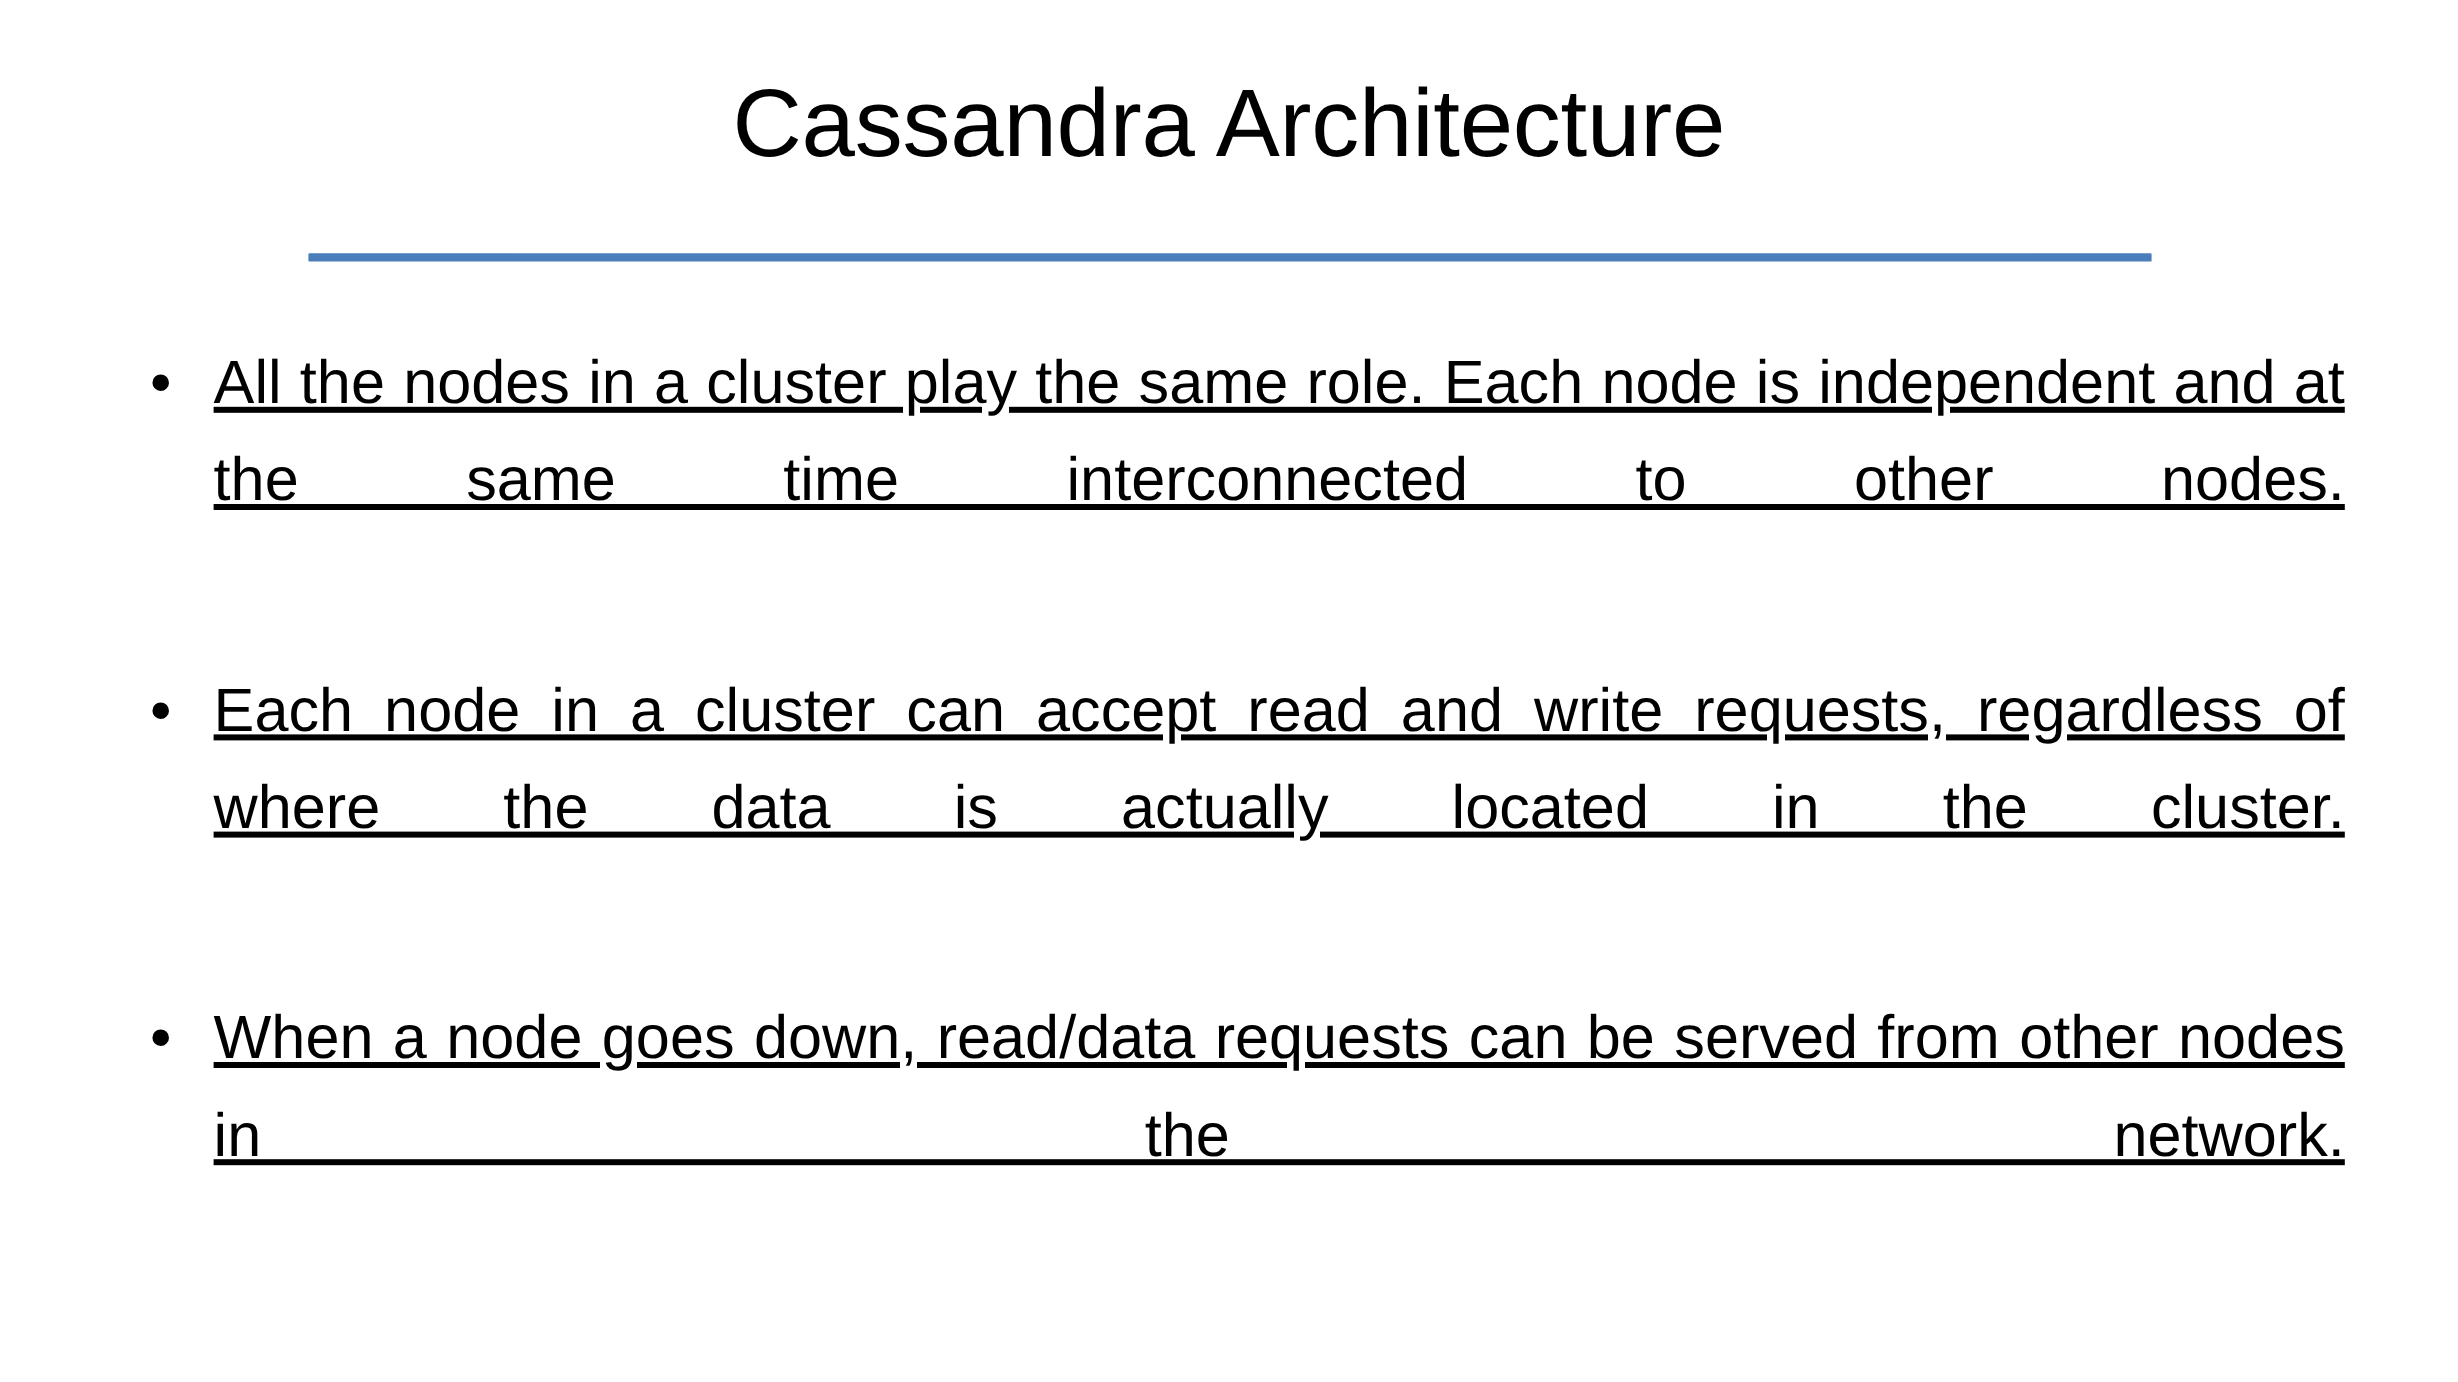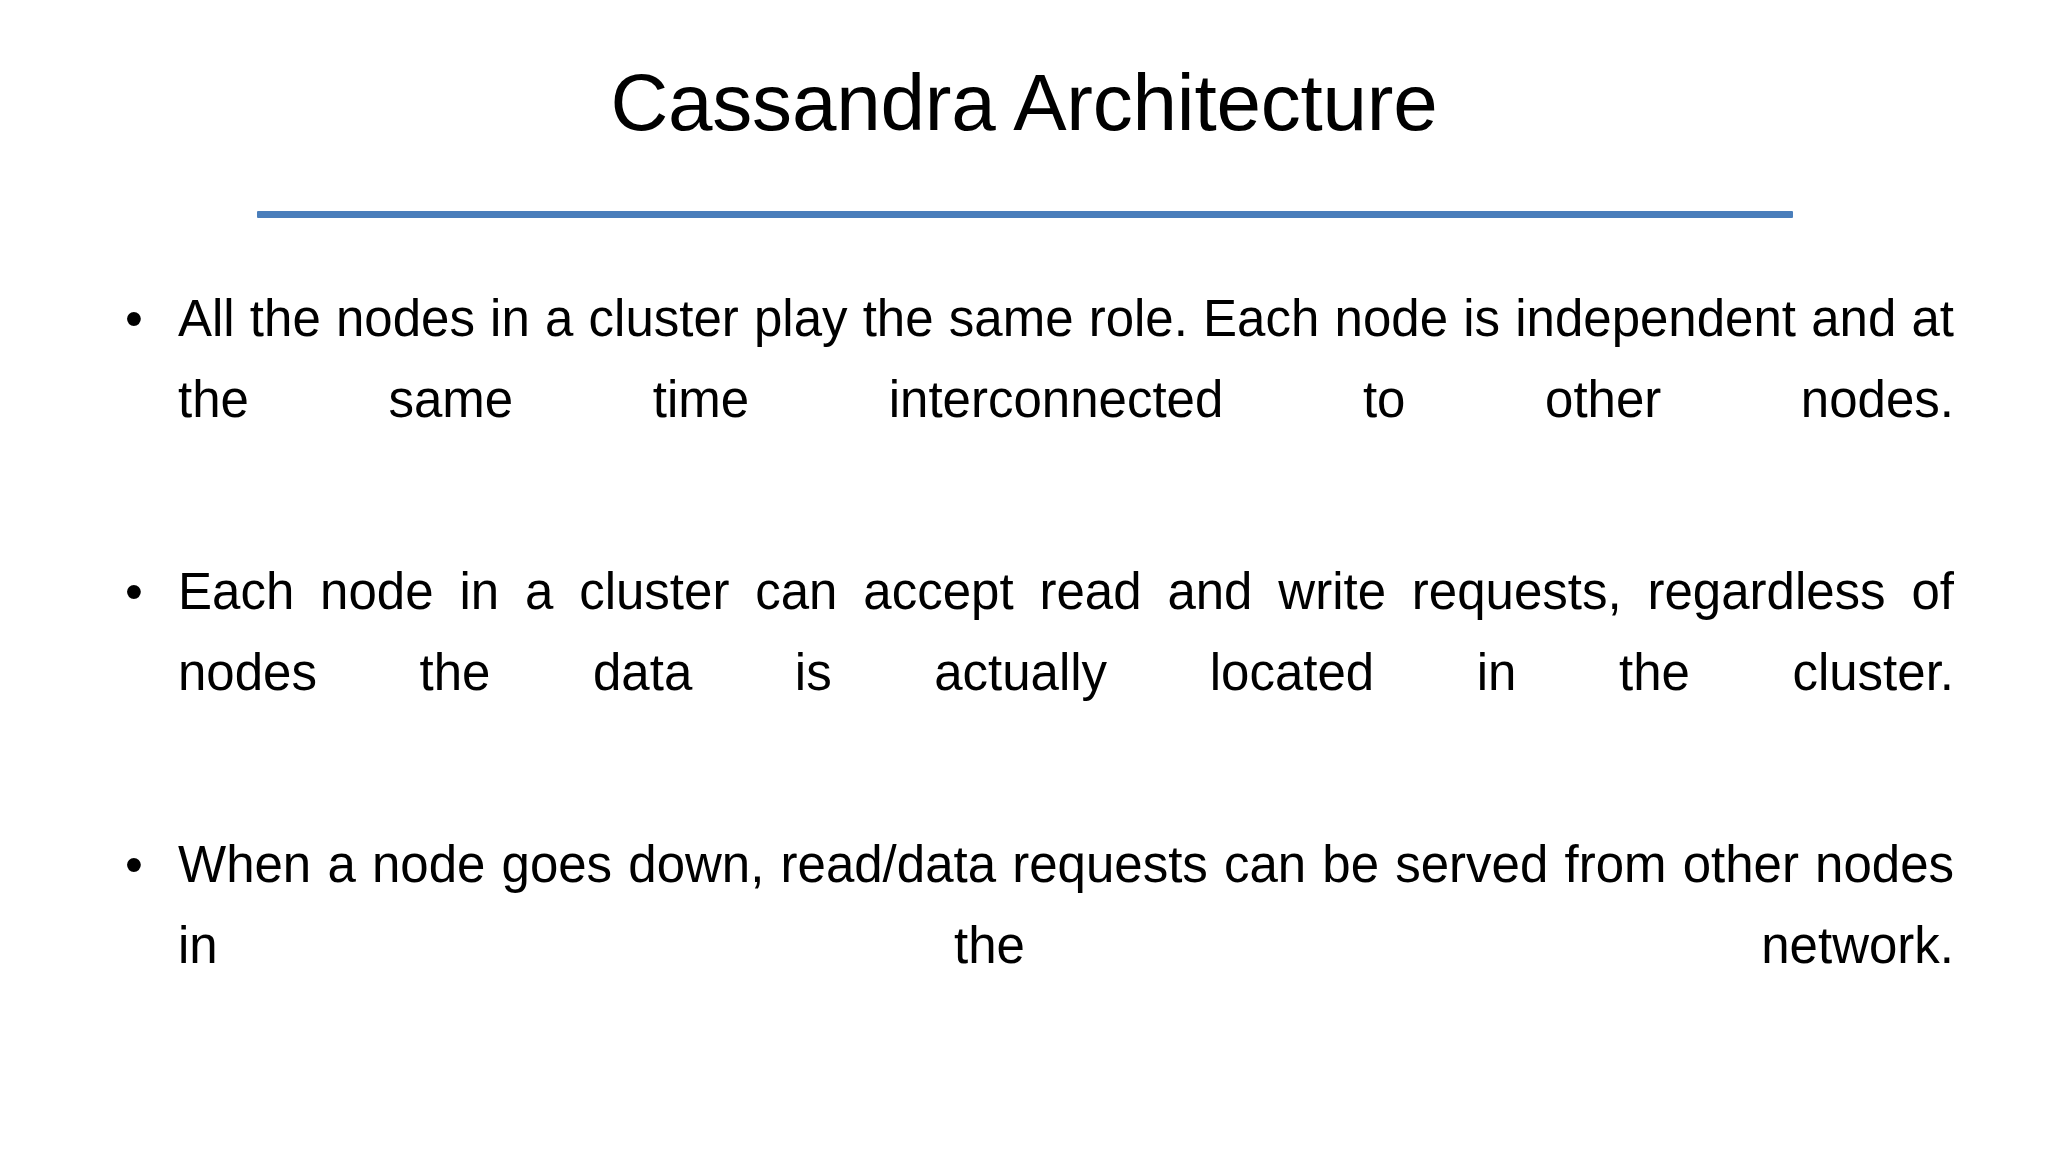--- a/index.html
+++ b/index.html
@@ -86,20 +86,21 @@
     width: 26px;
     line-height: 81px;
     font-size: 51px;
     text-align: left;
     color: #000000;
   }
 
   
   .bullet-text {
     display: inline;
+    text-decoration: underline;
   }
   .bullet-item::after {
     content: "";
     display: inline-block;
     width: 100%;
     height: 0;
   }
 </style>
 </head>
 <body>
@@ -112,21 +113,21 @@
 
   <div class="title-rule"></div>
 
   <div class="body-block">
 
     <p class="bullet-item">
       <span class="bullet-marker">•</span><span class="bullet-text">All the nodes in a cluster play the same role. Each node is independent and at the same time interconnected to other nodes.</span>
     </p>
 
     <p class="bullet-item">
-      <span class="bullet-marker">•</span><span class="bullet-text">Each node in a cluster can accept read and write requests, regardless of nodes the data is actually located in the cluster.</span>
+      <span class="bullet-marker">•</span><span class="bullet-text">Each node in a cluster can accept read and write requests, regardless of where the data is actually located in the cluster.</span>
     </p>
 
     <p class="bullet-item">
       <span class="bullet-marker">•</span><span class="bullet-text">When a node goes down, read/data requests can be served from other nodes in the network.</span>
     </p>
 
   </div>
 
 </div>
 

